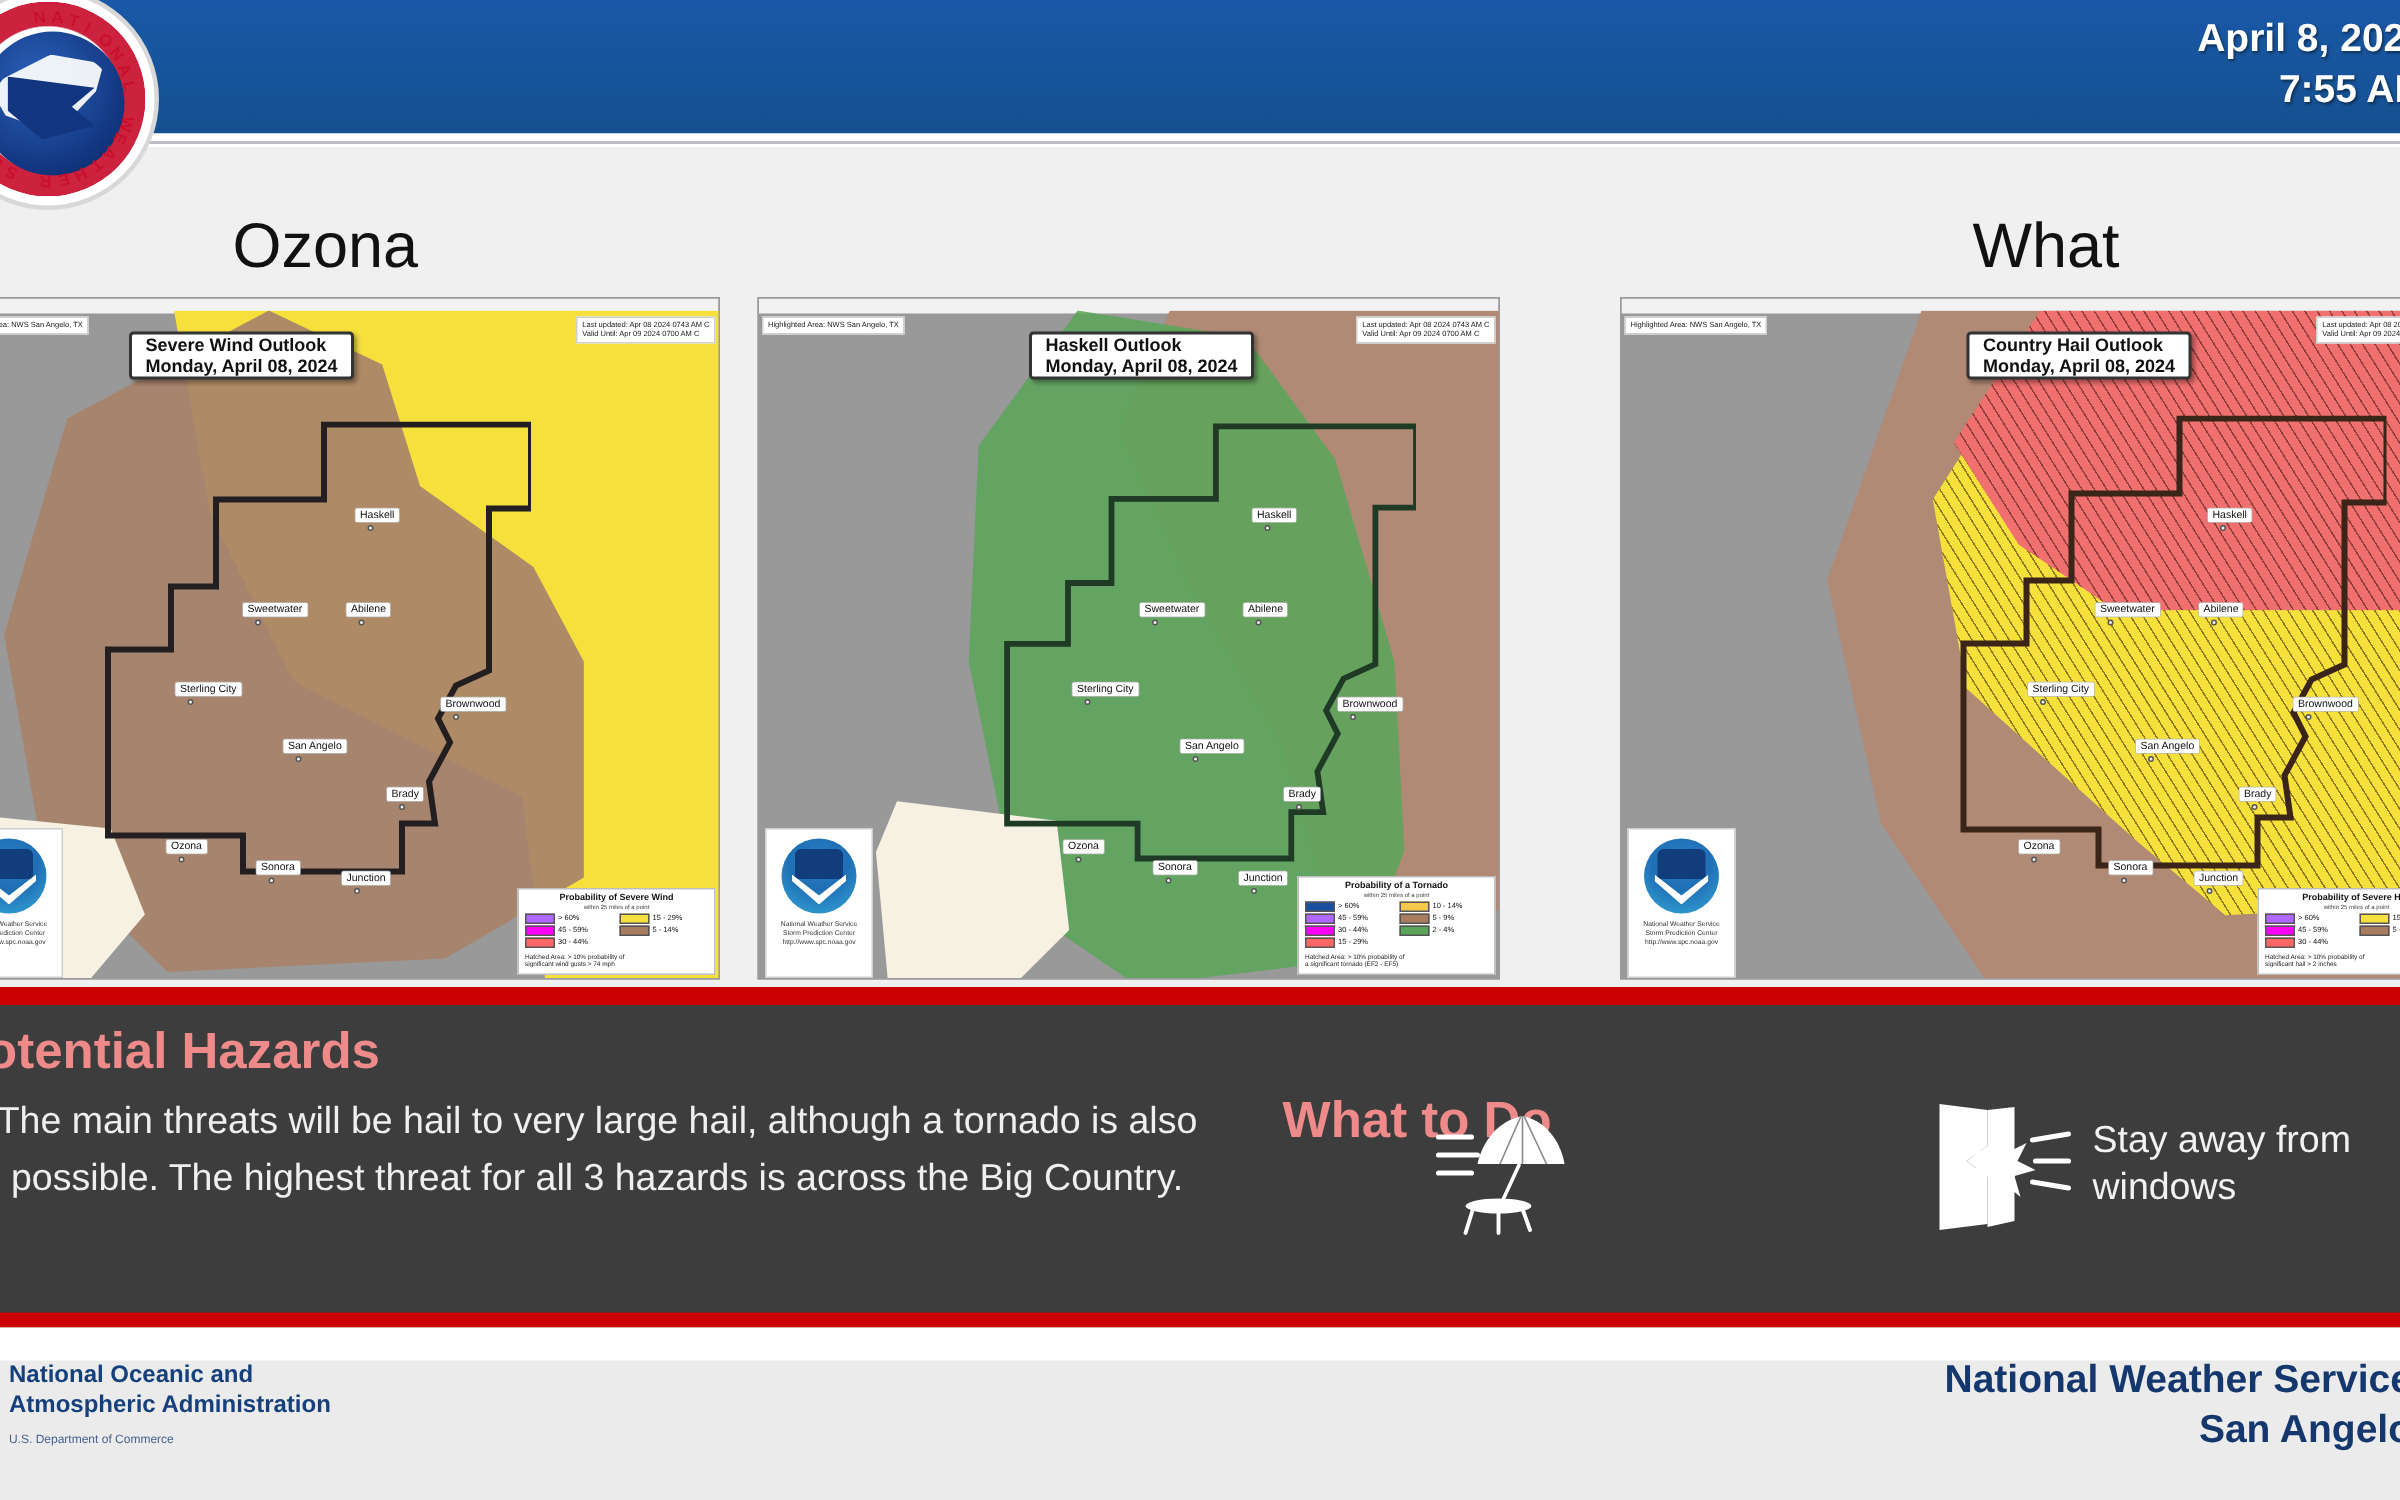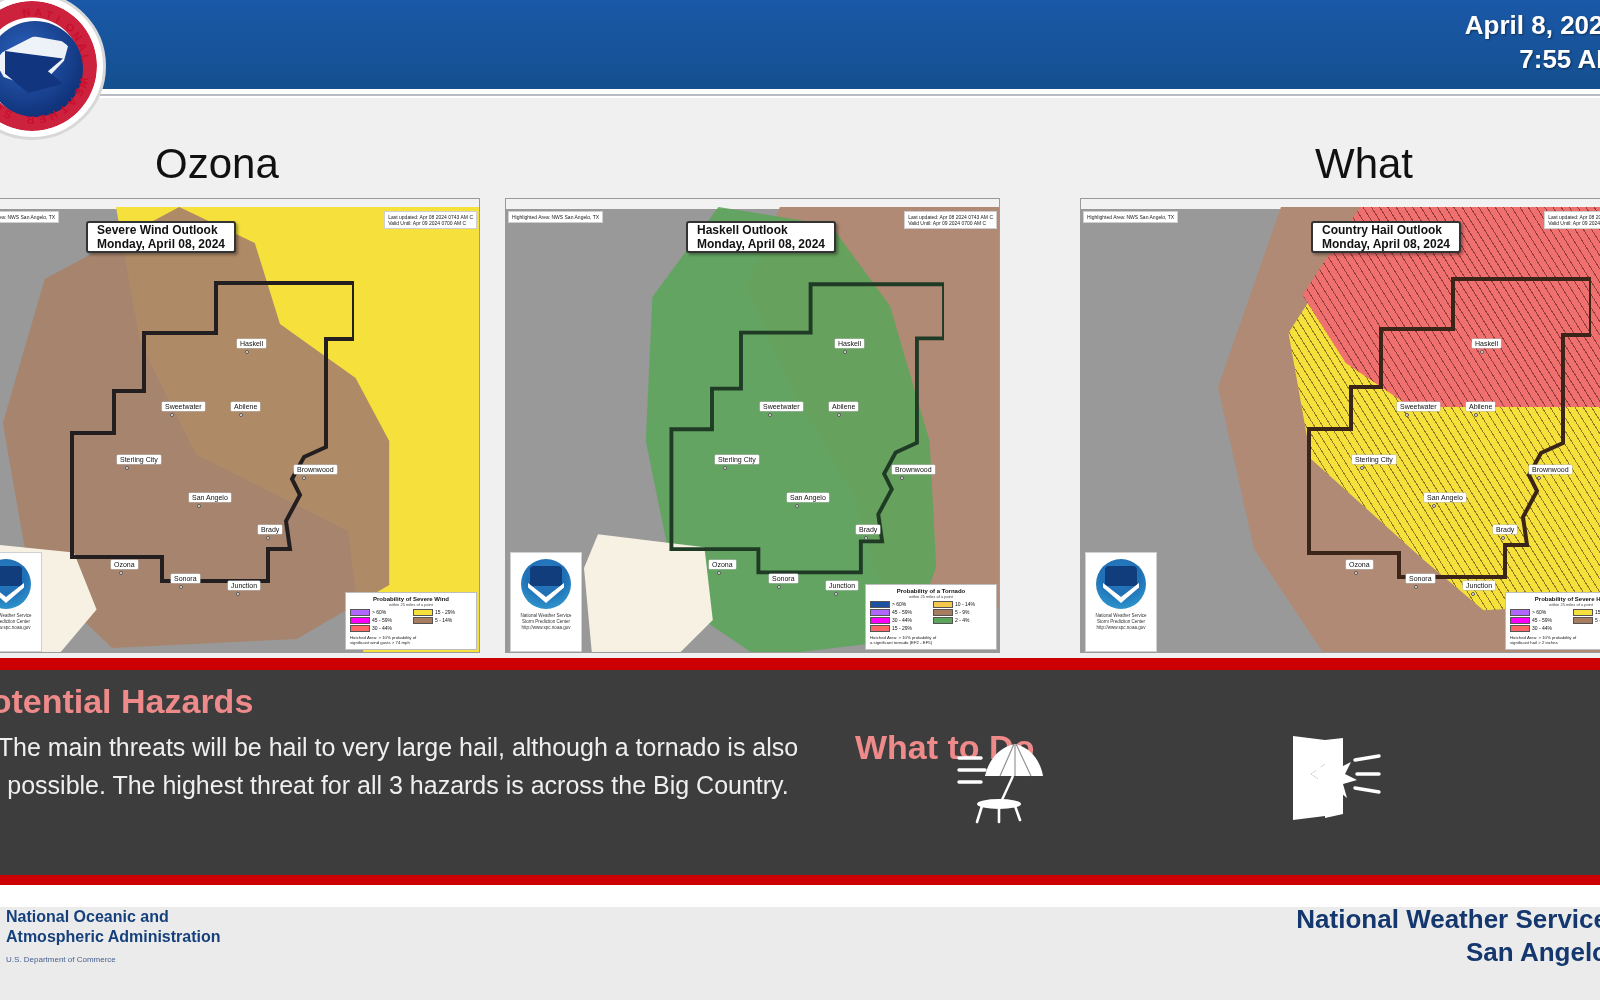--- a/index.html
+++ b/index.html
@@ -583,20 +583,24 @@
       <svg width="96" height="96" viewBox="0 0 96 96">
         <path d="M8 8 L40 12 L40 36 L26 46 L40 56 L40 88 L8 92 Z" fill="#ffffff"></path>
         <path d="M62 10 L62 42 L48 46 L62 52 L62 86 L44 90 L44 56 L30 46 L44 36 L44 12 Z" fill="#ffffff" transform="translate(-4,0)"></path>
         <path d="M44 30 L54 40 L66 34 L60 46 L72 52 L58 56 L62 70 L50 60 L42 72 L40 56 L28 58 L36 46 L26 38 L40 40 Z" fill="#ffffff"></path>
         <g stroke="#ffffff" stroke-width="3.4" stroke-linecap="round">
           <line x1="70" y1="32" x2="94" y2="28"></line>
           <line x1="72" y1="46" x2="94" y2="46"></line>
           <line x1="70" y1="60" x2="94" y2="64"></line>
         </g>
       </svg>
+      <div class="todo-label">
+        <div>Stay away from</div>
+        <div>windows</div>
+      </div>
     </div>
   </div>
 
   <div class="footer">
     <div class="footer-grayband"></div>
     <div class="noaa-foot">
       <div>National Oceanic and</div>
       <div>Atmospheric Administration</div>
       <div class="doc">U.S. Department of Commerce</div>
     </div>

